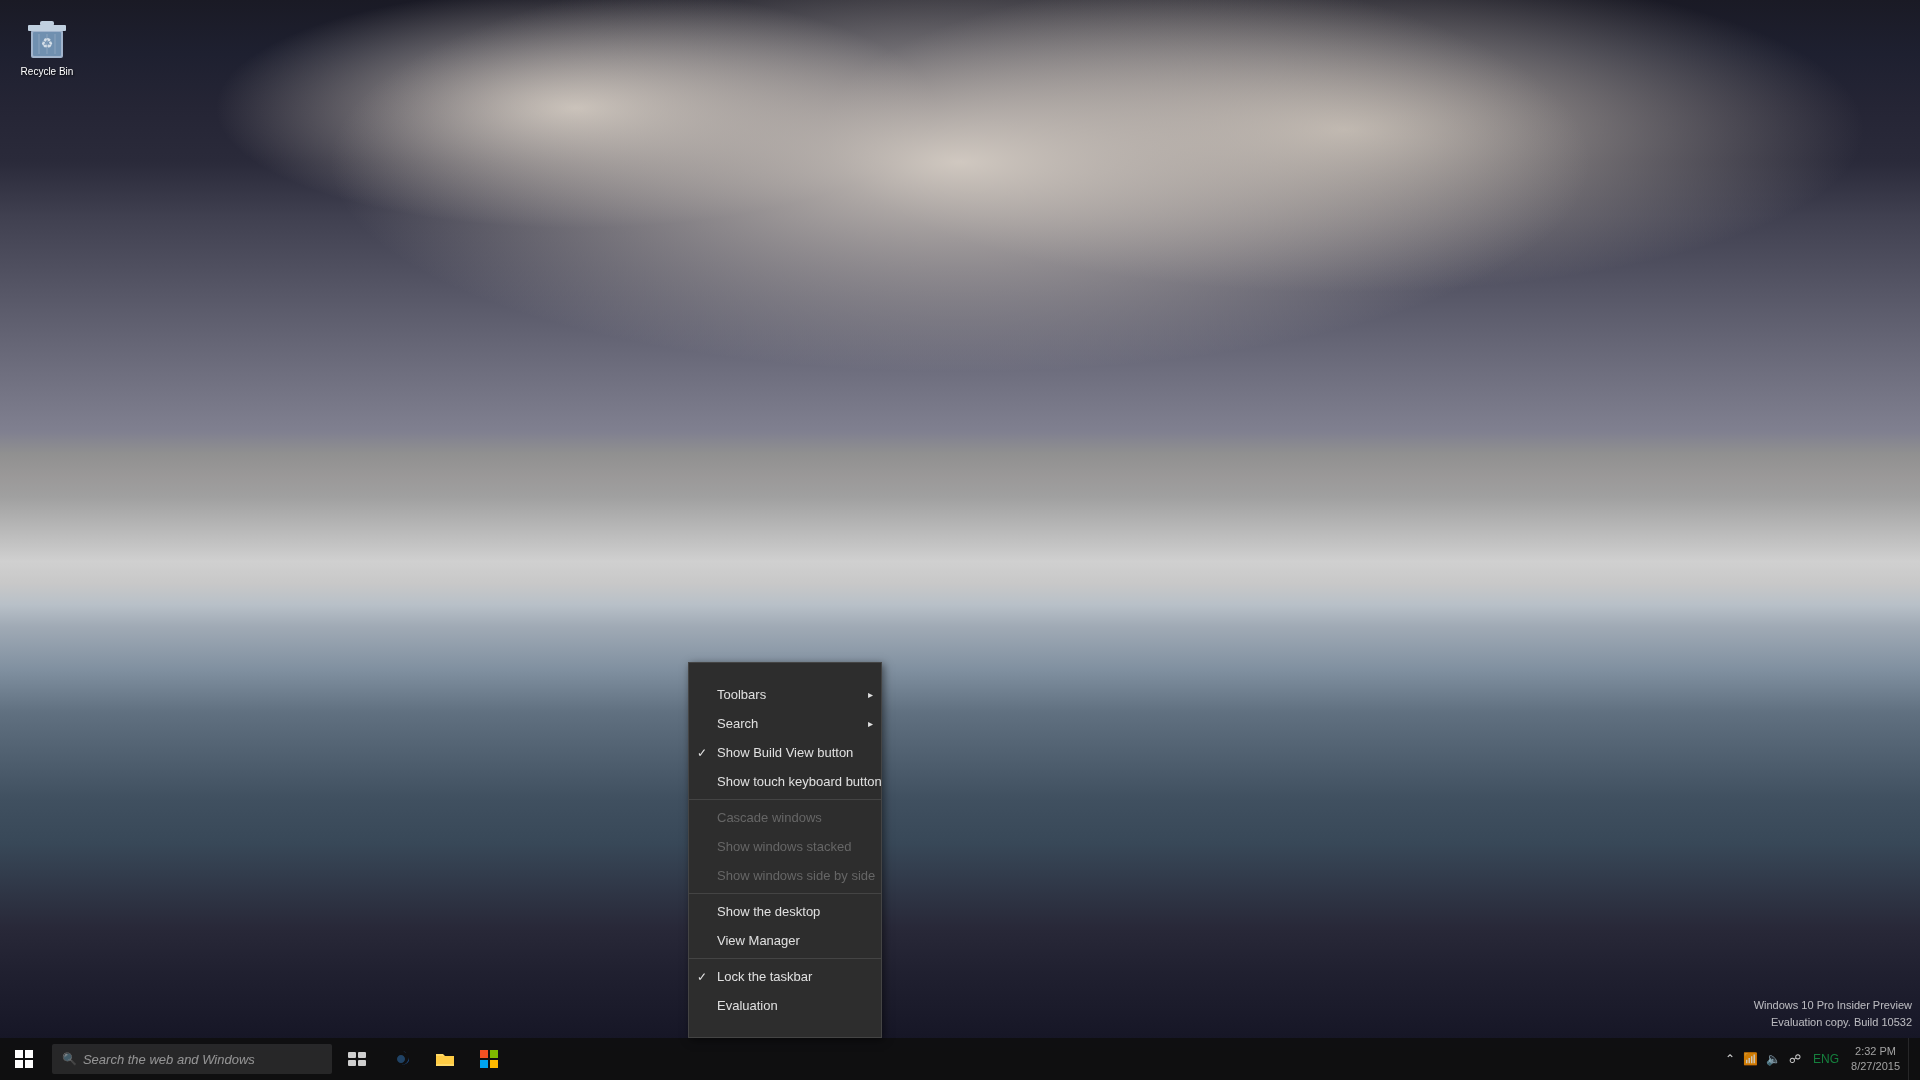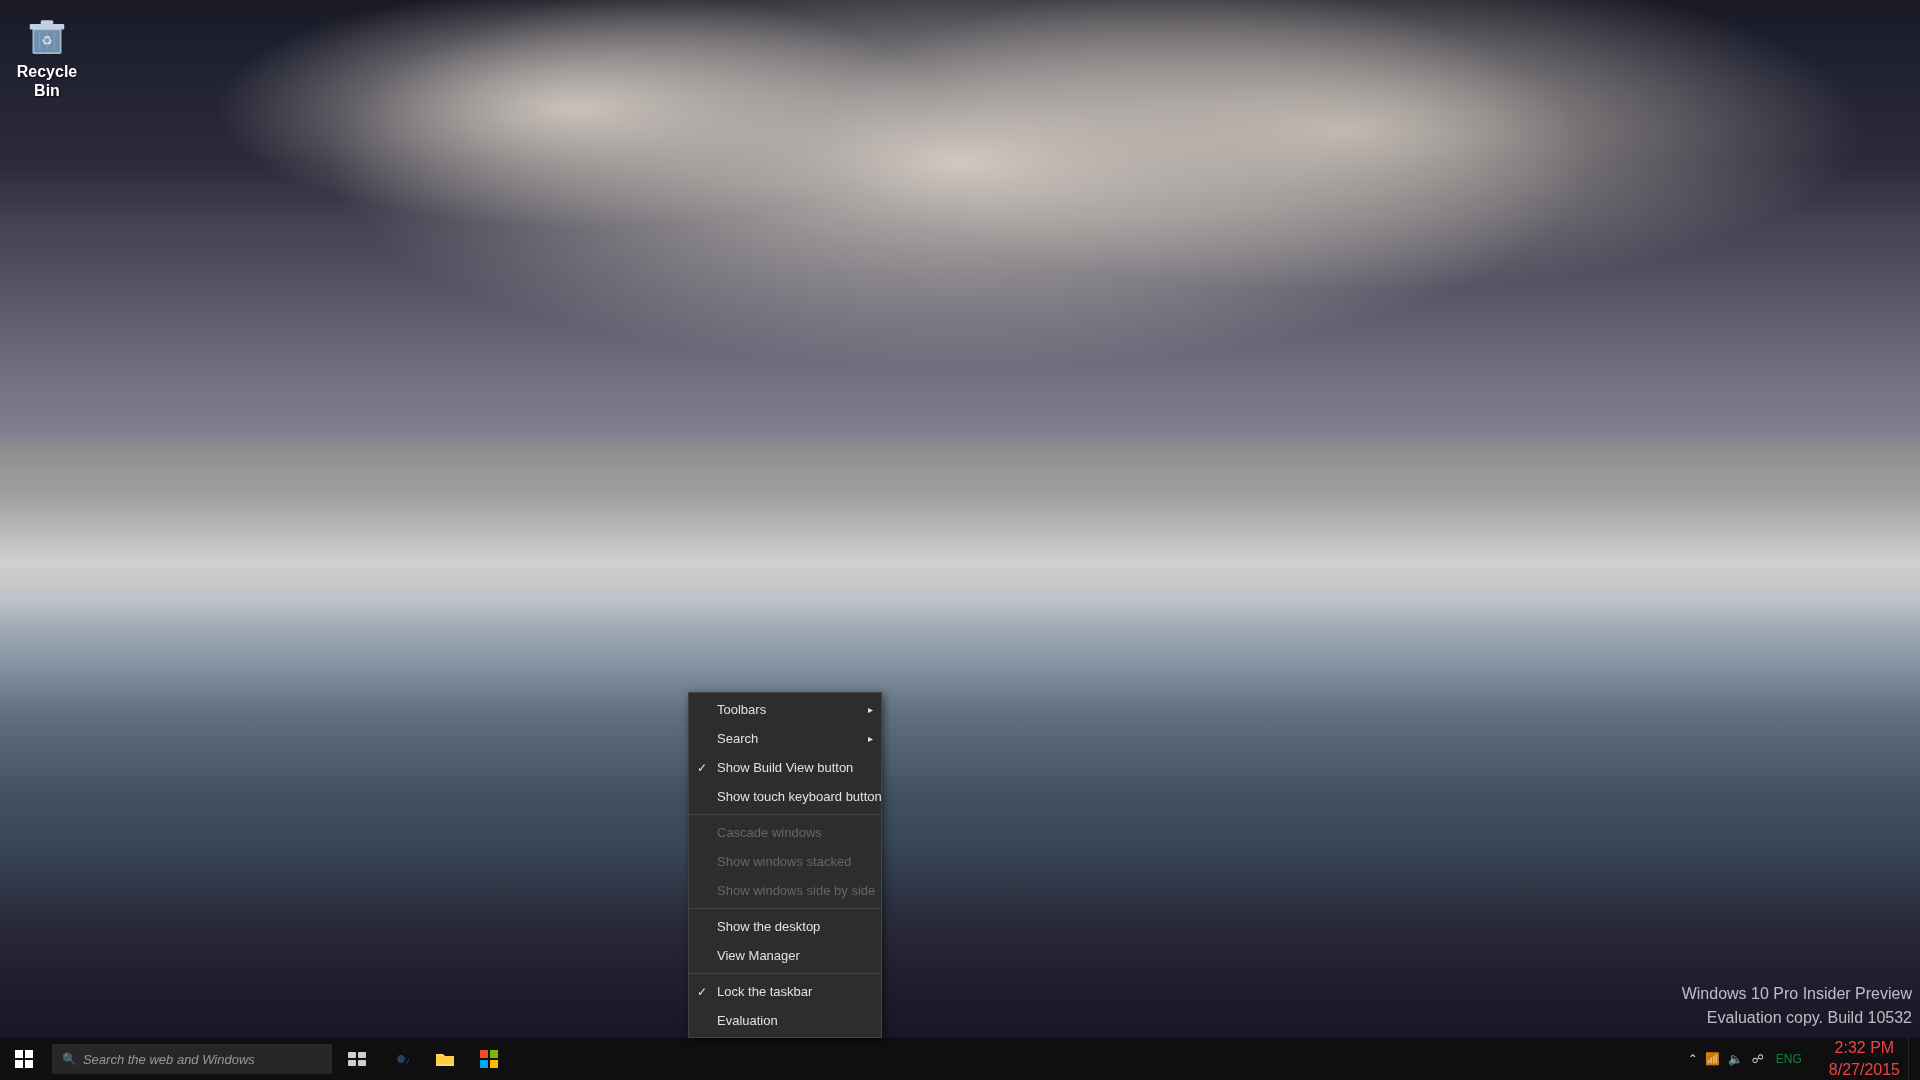--- a/index.html
+++ b/index.html
@@ -92,25 +92,24 @@
 
     .recycle-icon {
       width: 48px;
       height: 48px;
       margin-bottom: 4px;
       position: relative;
     }
 
     .recycle-bin-label {
       color: white;
-      font-size: 16px;
+      font-size: 10px;
       text-align: center;
       text-shadow: 1px 1px 2px rgba(0,0,0,0.8);
       line-height: 1.2;
-      font-weight: bold;
     }
 
     
     #taskbar {
       position: absolute;
       bottom: 0;
       left: 0;
       width: 1920px;
       height: 42px;
       background: rgba(15, 15, 15, 0.92);
@@ -218,35 +217,34 @@
       font-size: 12px;
       cursor: pointer;
       padding: 0 4px;
     }
 
     .clock-area {
       display: flex;
       flex-direction: column;
       align-items: center;
       justify-content: center;
-      color: #ef4444;
-      font-size: 16px;
+      color: #a3a3a3;
+      font-size: 11px;
       padding: 0 8px;
       height: 42px;
       cursor: pointer;
       line-height: 1.4;
-      margin-left: 15px;
     }
 
     .win-info {
       position: absolute;
       bottom: 50px;
       right: 8px;
       color: rgba(255,255,255,0.7);
-      font-size: 16px;
+      font-size: 11px;
       text-align: right;
       line-height: 1.5;
     }
 
     
     .show-desktop-btn {
       width: 8px;
       height: 42px;
       border-left: 1px solid rgba(255,255,255,0.1);
       cursor: pointer;
@@ -255,21 +253,21 @@
     
     #context-menu {
       position: absolute;
       bottom: 42px;
       left: 688px;
       width: 194px;
       background: #2d2d2d;
       border: 1px solid #444;
       box-shadow: 2px 2px 8px rgba(0,0,0,0.5);
       z-index: 200;
-      padding: 2px 0;
+      padding: 17px 0;
     }
 
     .menu-item {
       display: flex;
       align-items: center;
       padding: 7px 20px 7px 28px;
       color: #e0e0e0;
       font-size: 13px;
       cursor: pointer;
       position: relative;

